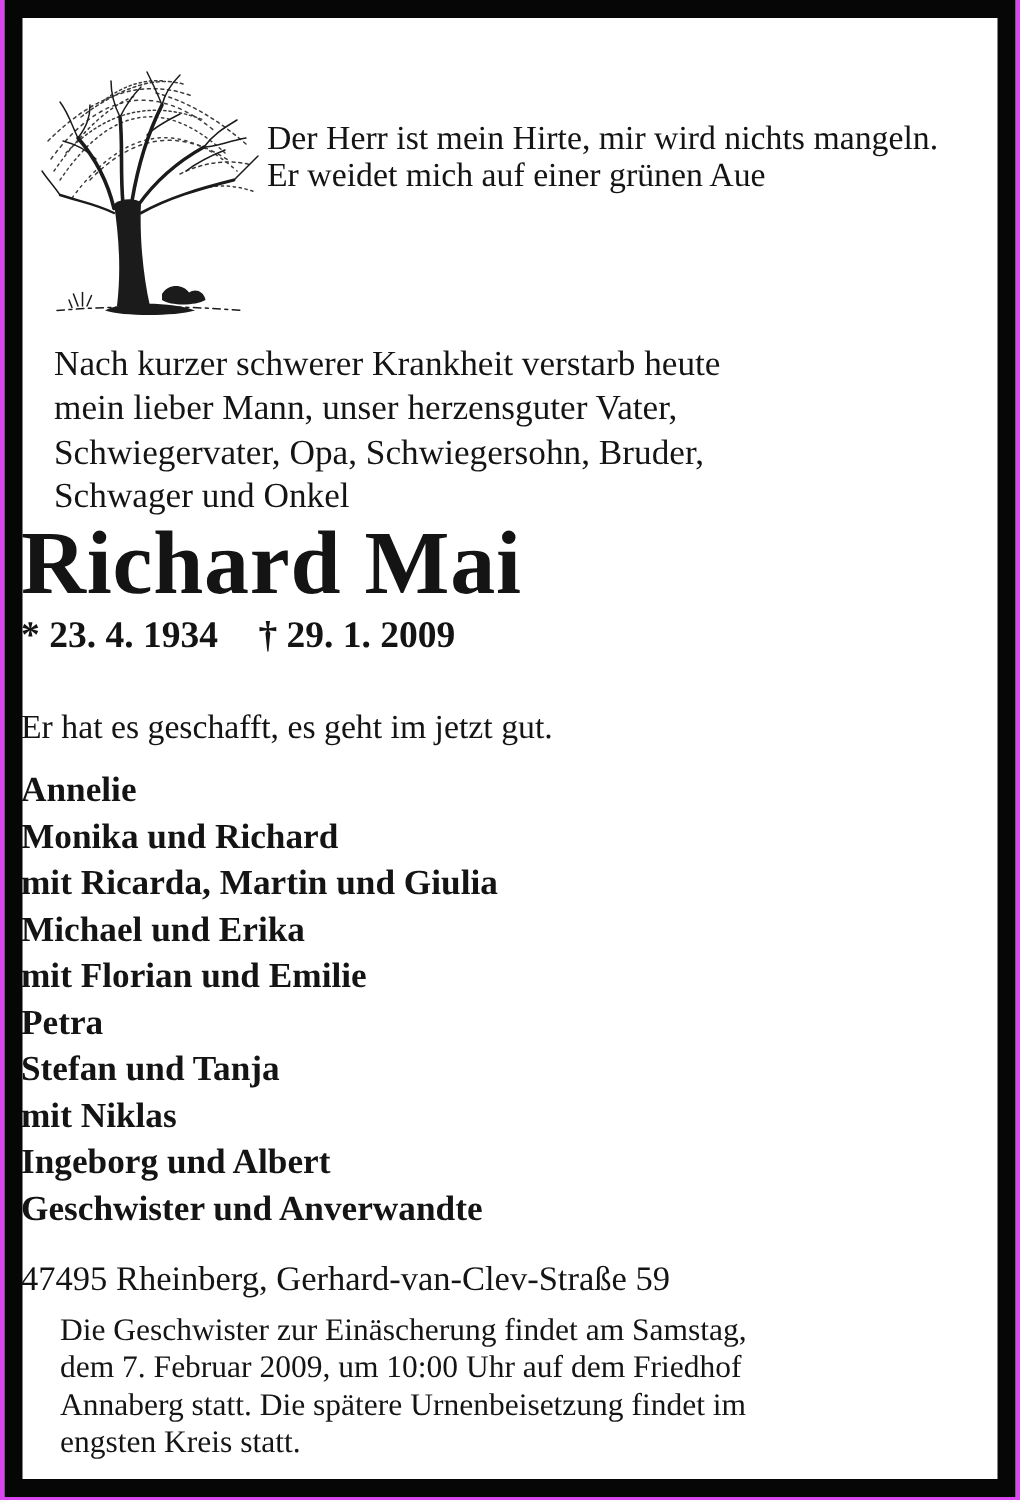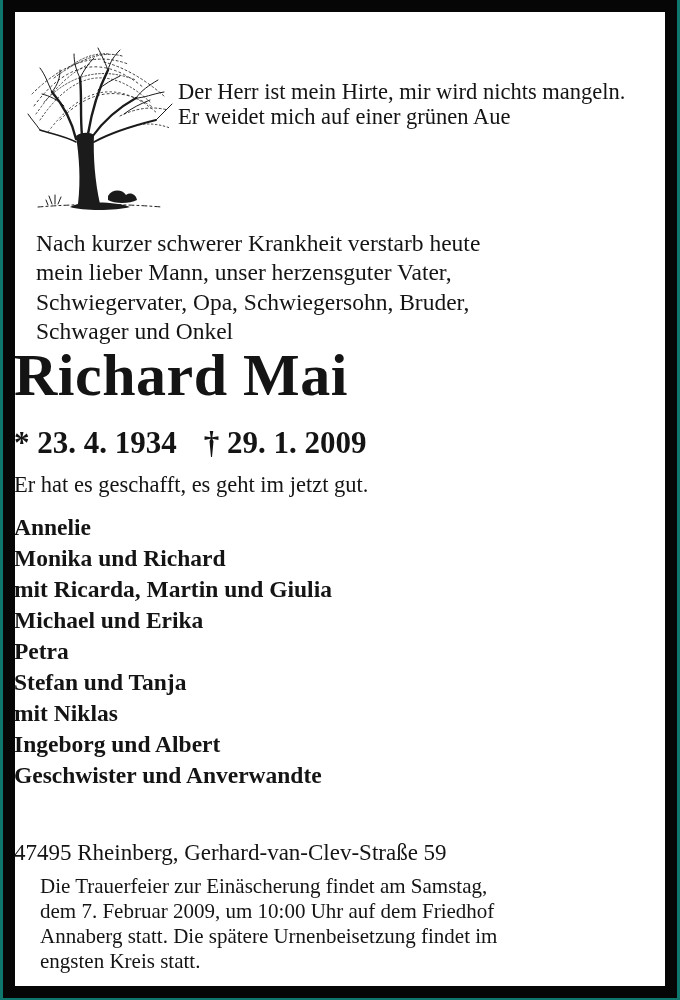--- a/index.html
+++ b/index.html
@@ -1,37 +1,37 @@
 <!DOCTYPE html>
 <html><head>
 <meta charset="utf-8">
 <style>
   html,body{margin:0;padding:0;}
   body{
     width:680px;height:1000px;background:#ffffff;overflow:hidden;position:relative;
     font-family:"Liberation Serif","DejaVu Serif",serif;color:#141414;
   }
-  .page{position:absolute;left:0;top:0;width:680px;height:1000px;background:#0f766e;text-decoration:underline;}
+  .page{position:absolute;left:0;top:0;width:680px;height:1000px;background:#d946ef;text-decoration:underline;}
   .frame{
     position:absolute;left:3px;top:0;width:674px;height:998px;
     border:12px solid #060606;box-sizing:border-box;background:#ffffff;
   }
   .block{position:absolute;text-align:left;}
   .tree{position:absolute;left:24px;top:44px;width:150px;height:172px;}
   .tree svg{width:100%;height:100%;display:block;}
   .psalm{
     position:absolute;left:178px;top:79px;text-align:left;
     font-size:22.5px;line-height:25px;white-space:nowrap;
   }
   .opening{left:36px;right:36px;top:229px;font-size:23.5px;line-height:29.3px;}
   .name{
     left:14px;right:14px;top:342px;margin:0;
     font-size:60px;line-height:66px;font-weight:bold;letter-spacing:.5px;
   }
-  .dates{left:14px;right:14px;top:429px;font-size:31px;line-height:28px;font-weight:bold;}
+  .dates{left:14px;right:14px;top:410px;font-size:25px;line-height:28px;font-weight:bold;}
   .dates .birth{margin-right:27px;}
   .farewell{left:14px;right:14px;top:471px;font-size:22.5px;line-height:28px;}
   .family{left:14px;right:14px;top:512px;font-size:23.5px;line-height:31px;font-weight:bold;}
   .address{left:14px;right:14px;top:839px;font-size:23px;line-height:28px;}
   .funeral{left:40px;right:40px;top:874px;font-size:21px;line-height:25px;}
 </style>
 </head>
 <body>
 
 <div class="page">
@@ -115,28 +115,29 @@
     <span class="birth">* 23. 4. 1934</span><span>† 29. 1. 2009</span>
   </div>
 
   <div class="block farewell">Er hat es geschafft, es geht im jetzt gut.</div>
 
   <div class="block family">
     <div>Annelie</div>
     <div>Monika und Richard</div>
     <div>mit Ricarda, Martin und Giulia</div>
     <div>Michael und Erika</div>
+    <div>mit Florian und Emilie</div>
     <div>Petra</div>
     <div>Stefan und Tanja</div>
     <div>mit Niklas</div>
     <div>Ingeborg und Albert</div>
     <div>Geschwister und Anverwandte</div>
   </div>
 
   <div class="block address">47495 Rheinberg, Gerhard-van-Clev-Straße 59</div>
 
   <div class="block funeral">
-    <div>Die Trauerfeier zur Einäscherung findet am Samstag,</div>
+    <div>Die Geschwister zur Einäscherung findet am Samstag,</div>
     <div>dem 7. Februar 2009, um 10:00 Uhr auf dem Friedhof</div>
     <div>Annaberg statt. Die spätere Urnenbeisetzung findet im</div>
     <div>engsten Kreis statt.</div>
   </div>
 </div>
 
 </body></html>

